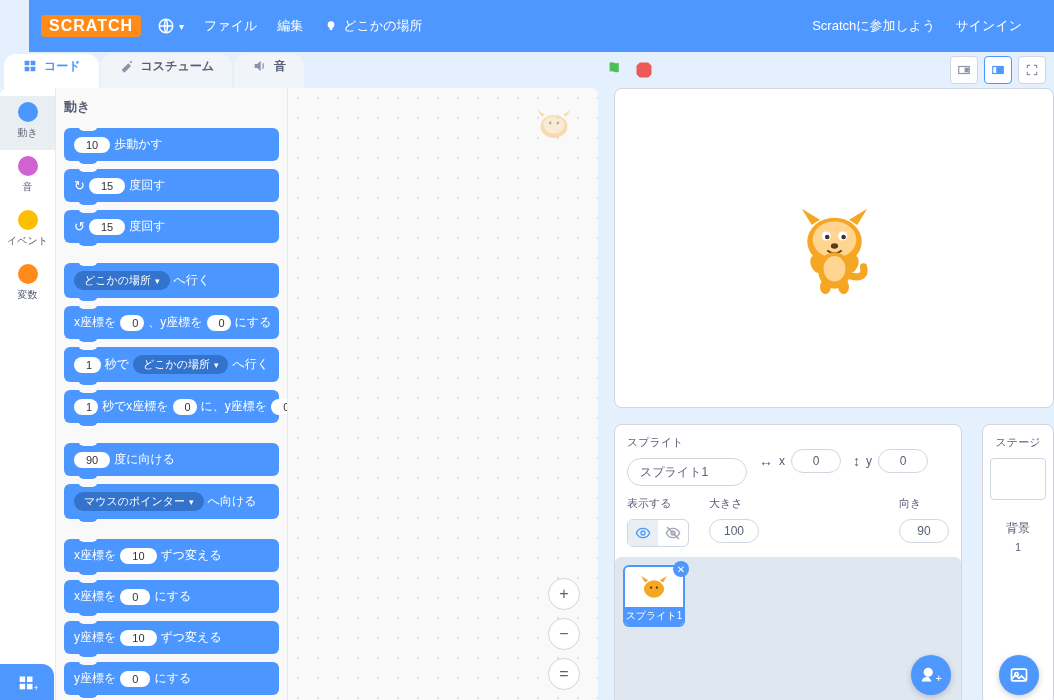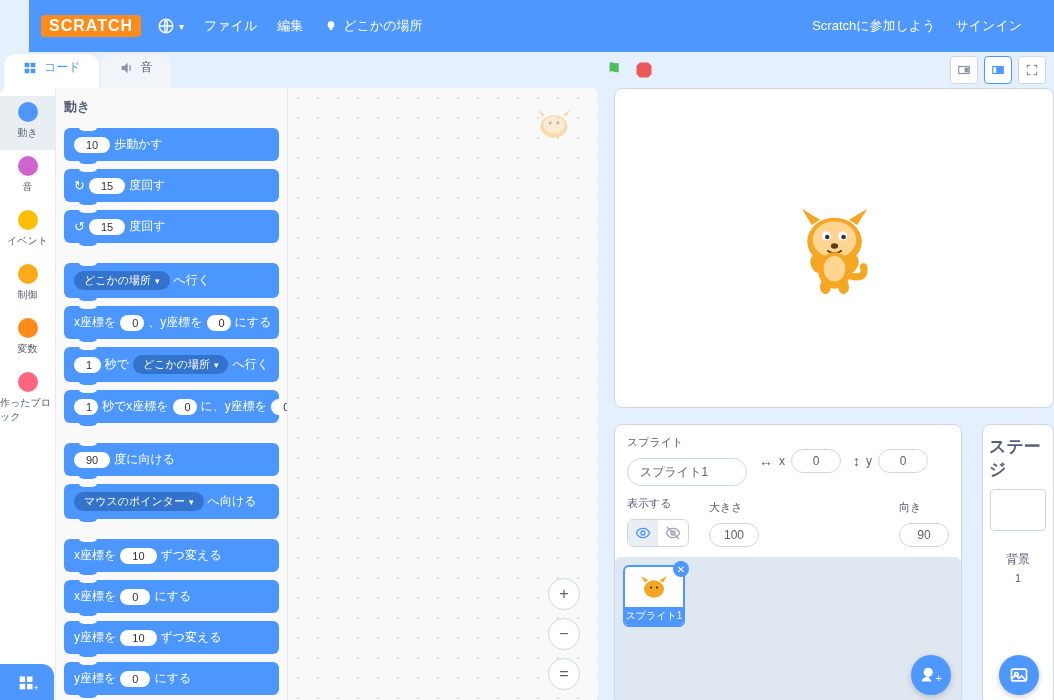--- a/index.html
+++ b/index.html
@@ -8,21 +8,21 @@
 
 .menubar { height: 52px; background: #4d97ff; display: flex; align-items: center; padding: 0 12px; color: white; font-size: 13px; margin-left: 29px; }
 .logo { font-weight: bold; font-size: 16px; margin-right: 16px; background: #ff8c1a; padding: 2px 8px; border-radius: 4px; letter-spacing: 1px; }
 .menu-item { margin-right: 20px; cursor: pointer; display: flex; align-items: center; gap: 4px; }
 .menu-spacer { flex: 1; }
 .globe-icon svg { width: 18px; height: 18px; }
 .bulb-icon svg { width: 16px; height: 16px; }
 
 
 .tabs-row { height: 36px; display: flex; align-items: flex-end; padding: 0 0 0 4px; position: relative; }
-.tab { height: 34px; padding: 12px 18px; display: flex; align-items: flex-end; gap: 6px; font-size: 12px; color: #575e75; background: #f1f4f9; border-radius: 12px 12px 0 0; margin-right: 2px; cursor: pointer; }
+.tab { height: 34px; padding: 4px 18px; display: flex; align-items: flex-start; gap: 6px; font-size: 12px; color: #575e75; background: #f1f4f9; border-radius: 12px 12px 0 0; margin-right: 2px; cursor: pointer; font-weight: bold; }
 .tab.active { background: white; color: #4d97ff; }
 .tab svg { width: 16px; height: 16px; }
 
 
 .stage-header { position: absolute; right: 8px; top: 0; height: 36px; display: flex; align-items: center; gap: 6px; }
 .green-flag, .stop-btn { width: 28px; height: 28px; display: flex; align-items: center; justify-content: center; cursor: pointer; }
 .stage-size-btn { width: 28px; height: 28px; border: 1px solid #d0d6e0; border-radius: 4px; background: white; display: flex; align-items: center; justify-content: center; cursor: pointer; }
 
 
 .main { display: flex; height: calc(700px - 44px - 36px); }
@@ -57,35 +57,35 @@
 .stage-wrapper { background: white; border-radius: 8px; height: 320px; margin-top: 0; overflow: hidden; display: flex; align-items: center; justify-content: center; border: 1px solid #d0d6e0; }
 .stage-sprite svg { width: 95px; height: 100px; }
 
 .sprite-info { display: flex; gap: 20px; margin-top: 16px; }
 .sprite-panel { flex: 1; background: white; border-radius: 8px; padding: 10px 12px 0; border: 1px solid #d0d6e0; }
 .sprite-row1 { display: flex; align-items: center; gap: 12px; margin-bottom: 10px; }
 .sprite-label { font-size: 11px; color: #575e75; margin-bottom: 4px; }
 .sprite-name-input { border: 1px solid #d0d6e0; border-radius: 16px; padding: 6px 12px; font-size: 12px; color: #575e75; width: 120px; }
 .coord-group { display: flex; align-items: center; gap: 6px; font-size: 12px; color: #575e75; }
 .coord-input { border: 1px solid #d0d6e0; border-radius: 16px; padding: 4px 12px; width: 50px; text-align: center; font-size: 12px; color: #575e75; }
-.sprite-row2 { display: flex; gap: 20px; margin-bottom: 10px; align-items: flex-end; }
+.sprite-row2 { display: flex; gap: 20px; margin-bottom: 10px; }
 .sprite-col { display: flex; flex-direction: column; gap: 4px; }
 .vis-toggle { display: flex; border: 1px solid #d0d6e0; border-radius: 6px; overflow: hidden; }
 .vis-btn { width: 30px; height: 26px; display: flex; align-items: center; justify-content: center; font-size: 13px; cursor: pointer; }
 .vis-btn.active { background: #e9eef2; color: #4d97ff; }
 .vis-btn.inactive { color: #a0a5b3; }
 
 .sprite-list { background: #dfe7f1; border-radius: 6px; padding: 8px; margin: 0 -12px; height: 148px; position: relative; }
 .sprite-thumb { width: 62px; background: white; border: 2px solid #4d97ff; border-radius: 6px; display: flex; flex-direction: column; align-items: center; padding: 4px 0 0; cursor: pointer; position: relative; }
 .sprite-thumb svg { width: 40px; height: 36px; }
 .sprite-thumb-label { font-size: 10px; background: #4d97ff; color: white; width: 100%; text-align: center; padding: 2px 0; border-radius: 0 0 4px 4px; }
 .sprite-thumb-close { position: absolute; top: -6px; right: -6px; width: 16px; height: 16px; border-radius: 50%; background: #4d97ff; color: white; font-size: 10px; display: flex; align-items: center; justify-content: center; }
 
 .stage-panel { width: 72px; background: white; border-radius: 8px; border: 1px solid #d0d6e0; display: flex; flex-direction: column; align-items: center; padding: 10px 6px; position: relative; }
-.stage-panel-label { font-size: 17px; color: #575e75; margin-bottom: 8px; font-weight: bold; }
+.stage-panel-label { font-size: 11px; color: #575e75; margin-bottom: 8px; }
 .stage-thumb { width: 56px; height: 42px; background: white; border: 1px solid #d0d6e0; border-radius: 4px; }
 .stage-backdrop-label { font-size: 12px; color: #575e75; margin-top: 20px; }
 .stage-backdrop-count { font-size: 11px; color: #575e75; margin-top: 4px; }
 
 .fab { position: absolute; bottom: 10px; width: 40px; height: 40px; border-radius: 50%; background: #4d97ff; color: white; display: flex; align-items: center; justify-content: center; font-size: 18px; cursor: pointer; box-shadow: 0 2px 6px rgba(0,0,0,0.2); }
 .fab-sprite { right: 10px; }
 
 .backpack-handle { position: absolute; bottom: 0; left: 0; width: 54px; height: 36px; background: #4d97ff; border-radius: 0 12px 0 0; display: flex; align-items: center; justify-content: center; cursor: pointer; }
 .backpack-handle svg { width: 22px; height: 22px; }
 
@@ -122,20 +122,27 @@
     <svg viewBox="0 0 24 24" fill="#4d97ff">
         <rect x="4" y="4" width="7" height="7" rx="1"></rect>
         <rect x="13" y="4" width="7" height="7" rx="1"></rect>
         <rect x="4" y="13" width="7" height="7" rx="1"></rect>
         <rect x="13" y="13" width="7" height="7" rx="1"></rect>
       </svg>
     <span>コード</span>
   </div>
   <div class="tab">
     <svg viewBox="0 0 24 24" fill="#8a94a6">
+        <path d="M4 18l10-10 4 4L8 22z"></path>
+        <path d="M16 6l2-2 2 2-2 2z"></path>
+      </svg>
+    <span>コスチューム</span>
+  </div>
+  <div class="tab">
+    <svg viewBox="0 0 24 24" fill="#8a94a6">
         <path d="M4 9v6h4l5 5V4L8 9z"></path>
         <path d="M16 8c1 1 1 7 0 8" stroke="#8a94a6" fill="none" stroke-width="2"></path>
       </svg>
     <span>音</span>
   </div>
 
   <div class="stage-header">
     <span class="green-flag" style="margin-right:auto; position:absolute; right:416px;">
       <svg width="22" height="22" viewBox="0 0 24 24">
           <path fill="#4cbf56" d="M5 3v18M5 4c4-2 6 2 10 0v10c-4 2-6-2-10 0"></path>
@@ -176,30 +183,22 @@
         </div>
         <div class="cat-item">
           <div class="cat-dot" style="background: rgb(207, 99, 207);"></div>
           <span>音</span>
         </div>
         <div class="cat-item">
           <div class="cat-dot" style="background: rgb(255, 191, 0);"></div>
           <span>イベント</span>
         </div>
         <div class="cat-item">
-          <div class="cat-dot" style="background: rgb(255, 171, 25);"></div>
-          <span>制御</span>
-        </div>
-        <div class="cat-item">
           <div class="cat-dot" style="background: rgb(255, 140, 26);"></div>
           <span>変数</span>
-        </div>
-        <div class="cat-item">
-          <div class="cat-dot" style="background: rgb(255, 102, 128);"></div>
-          <span>作ったブロック</span>
         </div>
       </div>
 
     <div class="palette">
       <div class="palette-title">動き</div>
 
       <div class="block">
         <span class="block-input">10</span>
         <span>歩動かす</span>
       </div>

